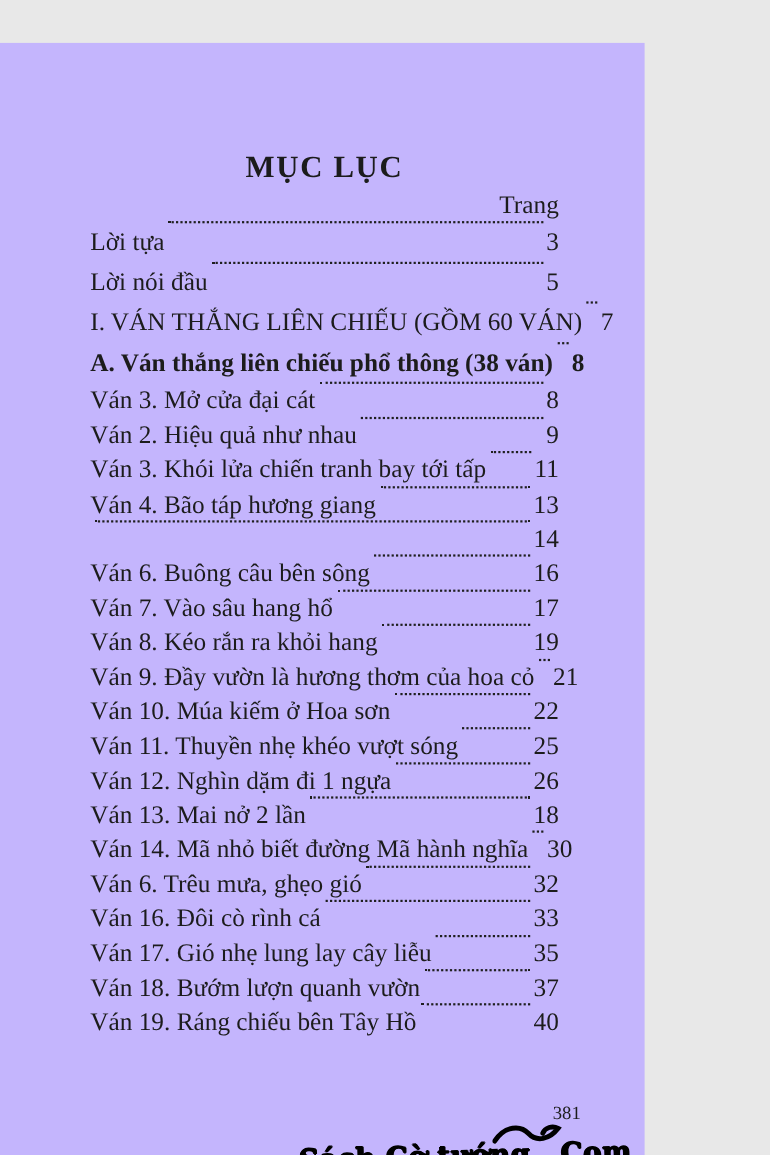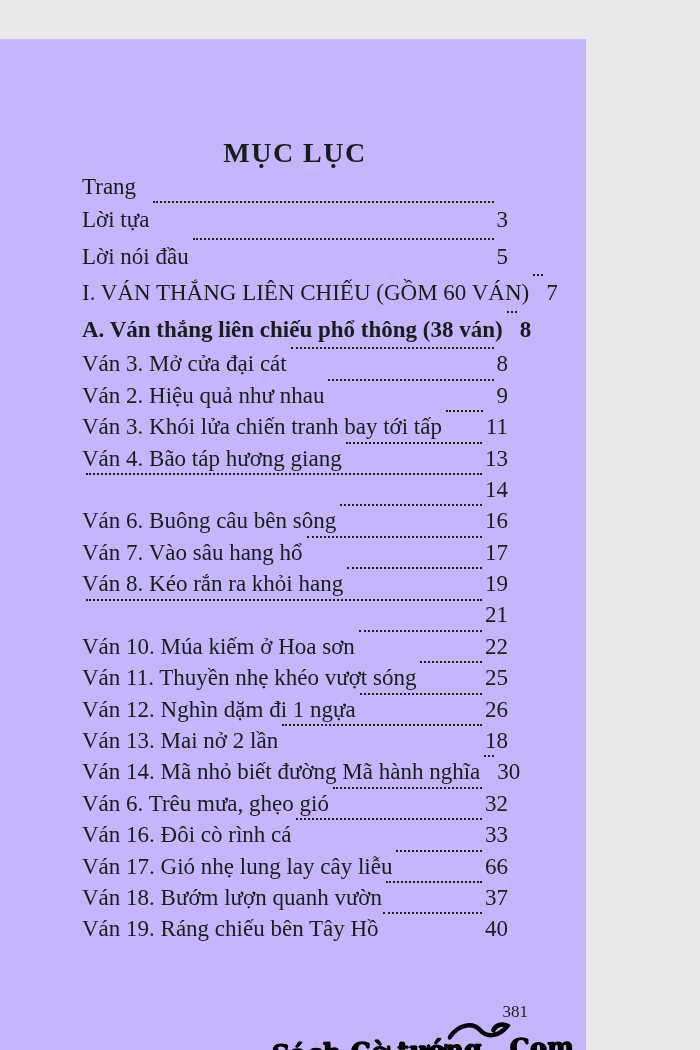--- a/index.html
+++ b/index.html
@@ -19,29 +19,29 @@
   }
   .title{
     margin-top:97px;
     text-align:center;
     font-size:28px;
     font-weight:bold;
     letter-spacing:1.5px;
     line-height:34px;
   }
   .col-header{
-    text-align:left;
+    text-align:right;
     font-size:23px;
     line-height:30px;
     margin-top:2px;
   }
   .toc{margin-top:0;}
   .toc-row{
     display:flex;
-    align-items:flex-end;
+    align-items:center;
     font-size:23px;
     line-height:31.4px;
     height:31.4px;
     white-space:nowrap;
   }
   .toc-row.front{
     line-height:36.6px;
     height:36.6px;
   }
   .toc-row.bold{font-weight:bold;}
@@ -145,20 +145,21 @@
           <span class="label">Ván 7. Vào sâu hang hổ</span>
           <span class="leader"></span>
           <span class="pagenum">17</span>
         </div>
         <div class="toc-row">
           <span class="label">Ván 8. Kéo rắn ra khỏi hang</span>
           <span class="leader"></span>
           <span class="pagenum">19</span>
         </div>
         <div class="toc-row">
+          <span class="label">Ván 9. Đầy vườn là hương thơm của hoa cỏ</span>
           <span class="leader"></span>
           <span class="pagenum">21</span>
         </div>
         <div class="toc-row">
           <span class="label">Ván 10. Múa kiếm ở Hoa sơn</span>
           <span class="leader"></span>
           <span class="pagenum">22</span>
         </div>
         <div class="toc-row">
           <span class="label">Ván 11. Thuyền nhẹ khéo vượt sóng</span>
@@ -186,21 +187,21 @@
           <span class="pagenum">32</span>
         </div>
         <div class="toc-row">
           <span class="label">Ván 16. Đôi cò rình cá</span>
           <span class="leader"></span>
           <span class="pagenum">33</span>
         </div>
         <div class="toc-row">
           <span class="label">Ván 17. Gió nhẹ lung lay cây liễu</span>
           <span class="leader"></span>
-          <span class="pagenum">66</span>
+          <span class="pagenum">35</span>
         </div>
         <div class="toc-row">
           <span class="label">Ván 18. Bướm lượn quanh vườn</span>
           <span class="leader"></span>
           <span class="pagenum">37</span>
         </div>
         <div class="toc-row">
           <span class="label">Ván 19. Ráng chiếu bên Tây Hồ</span>
           <span class="leader"></span>
           <span class="pagenum">40</span>

